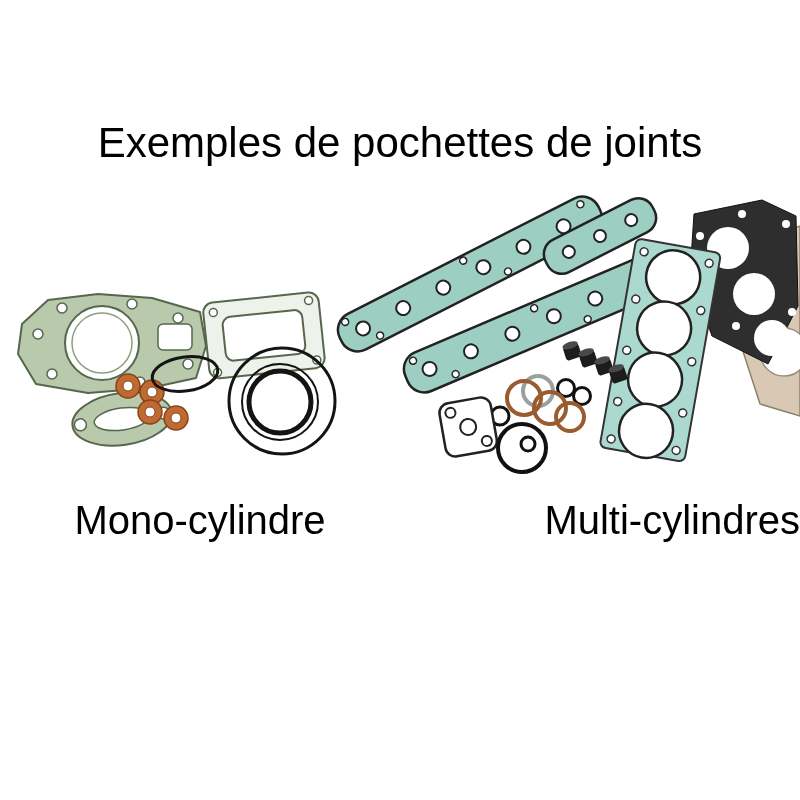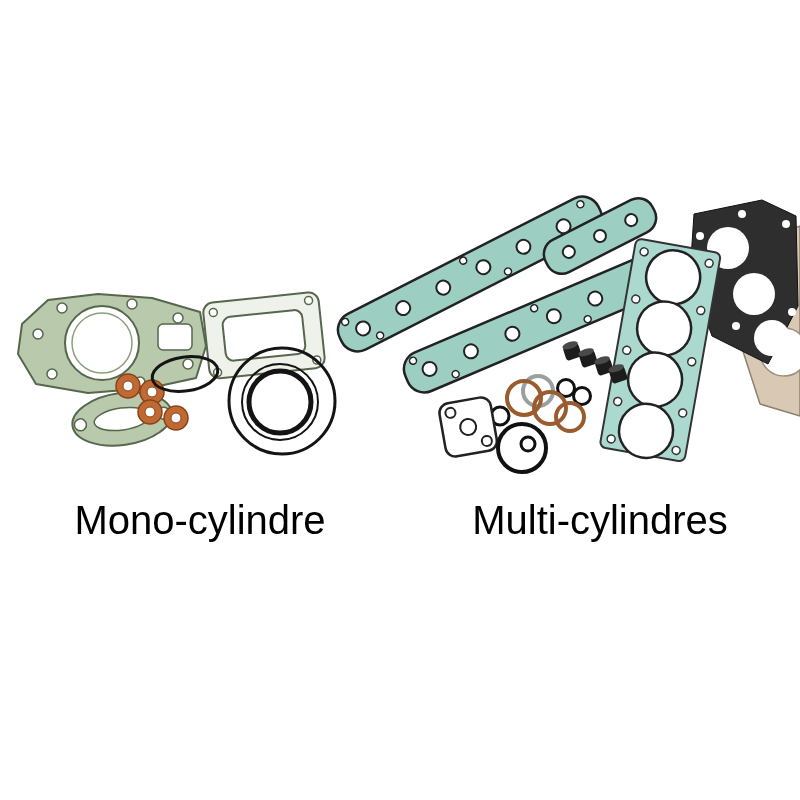--- a/index.html
+++ b/index.html
@@ -35,29 +35,29 @@
     display: flex;
     margin-top: 4px;
   }
   .caption {
     font-size: 40px;
     font-weight: 400;
     text-align: center;
     color: #000000;
   }
   .caption.mono  { width: 400px; }
-  .caption.multi { width: 400px; }
+  .caption.multi { width: 400px; text-align: right; }
 </style>
 </head>
 <body>
 
 <div class="page">
 
   <h1 class="title">
-    <br>
+    <span>Exemples de pochettes de joints</span><br>
   </h1>
 
   <svg class="scene" viewBox="0 0 800 308" xmlns="http://www.w3.org/2000/svg">
 
     <g>
 
       <g>
         <path d="M 22 138 L 48 114 L 98 108 L 152 112 L 200 126 L 206 160 L 196 192 L 150 202 L 88 207 L 36 198 L 18 168 Z" fill="#b9c9ab" stroke="#56674e" stroke-width="2" stroke-linejoin="round"></path>
         <circle cx="102" cy="157" r="37" fill="#ffffff" stroke="#56674e" stroke-width="2"></circle>
         <circle cx="102" cy="157" r="30" fill="none" stroke="#8ba07e" stroke-width="1.5"></circle>

